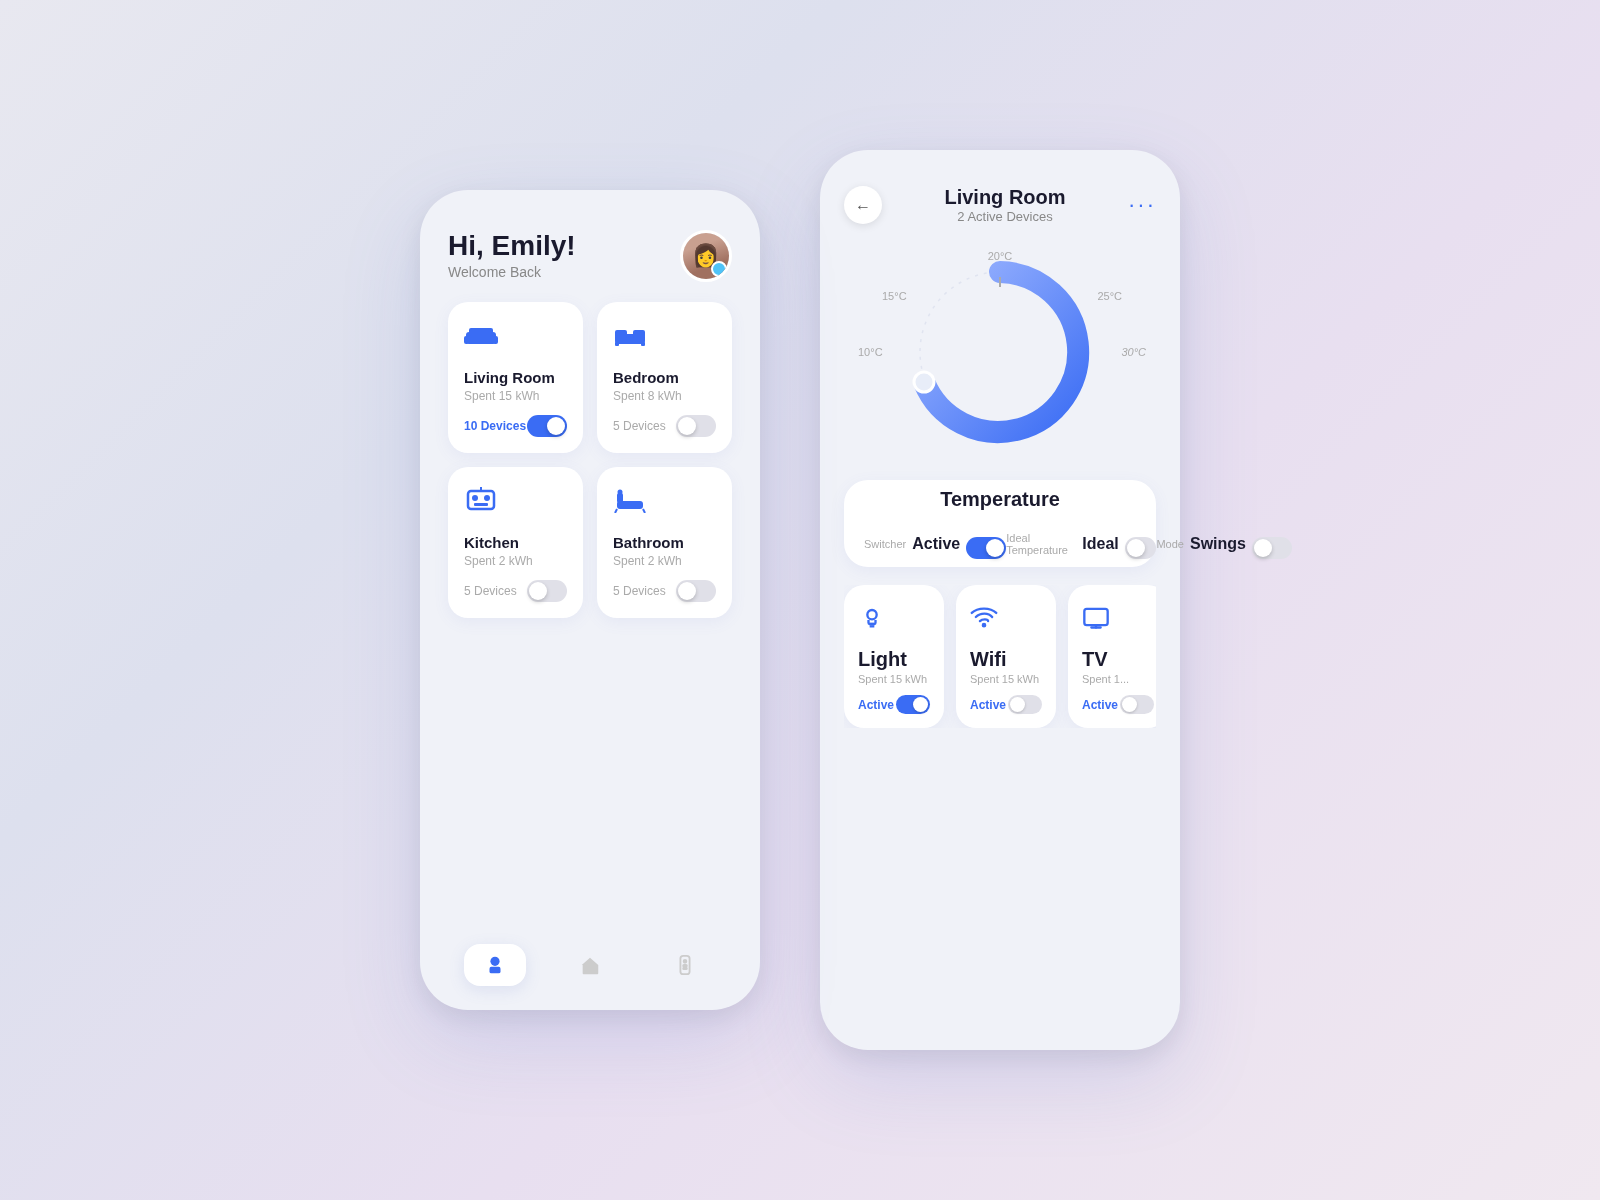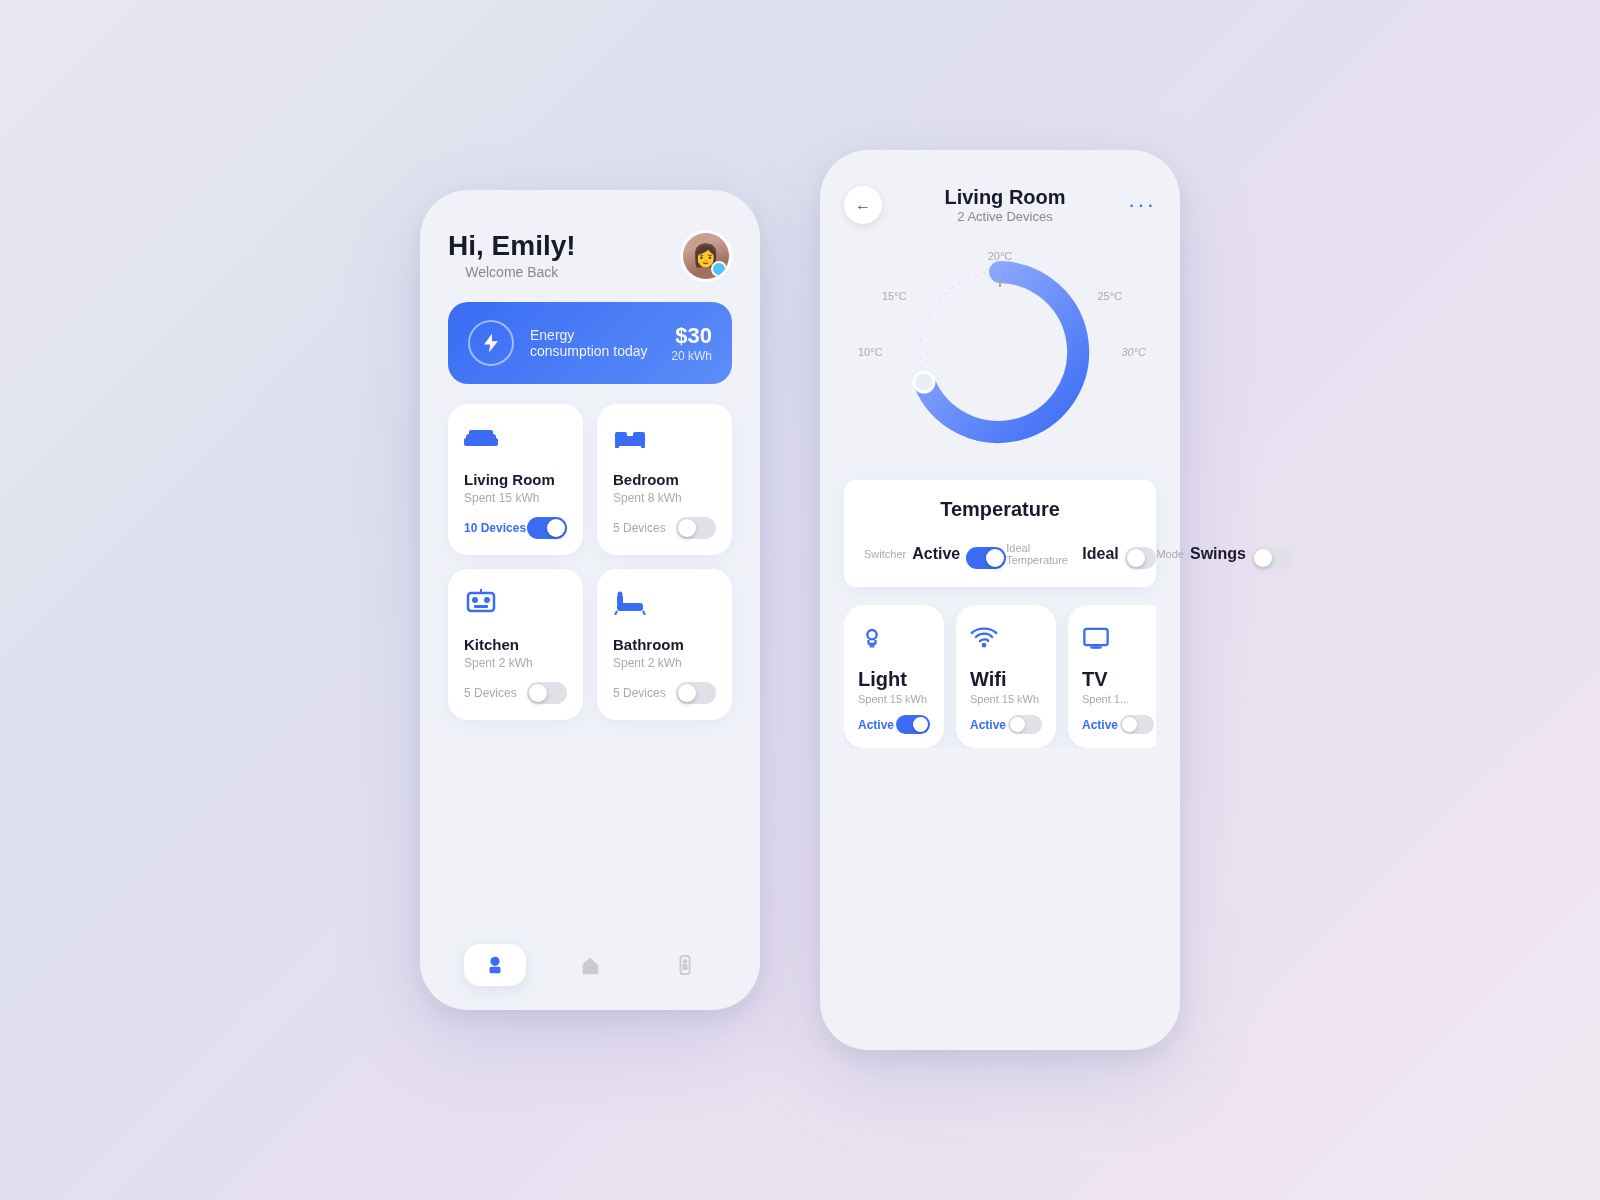--- a/index.html
+++ b/index.html
@@ -36,21 +36,20 @@
     }
     .greeting-name {
       font-size: 28px;
       font-weight: 700;
       color: #1a1a2e;
     }
     .greeting-sub {
       font-size: 14px;
       color: #888;
       margin-top: 2px;
-      text-align: center;
     }
     .avatar {
       width: 52px;
       height: 52px;
       border-radius: 50%;
       background: linear-gradient(135deg, #8fa, #a8f);
       overflow: hidden;
       position: relative;
       border: 3px solid white;
     }
@@ -260,22 +259,22 @@
     }
     .temp-info {
       font-size: 12px;
       color: #888;
     }
     .temp-info span { color: #1a1a2e; font-weight: 600; }
 
     
     .temperature-section {
       background: white;
-      border-radius: 12px;
-      padding: 18px 20px;
+      border-radius: 24px;
+      padding: 8px 20px;
       box-shadow: 0 4px 16px rgba(100,120,200,0.08);
     }
     .temp-section-title {
       font-size: 20px;
       font-weight: 700;
       color: #1a1a2e;
       text-align: center;
       margin-bottom: 18px;
     }
     .temp-controls {
@@ -364,34 +363,20 @@
   <div class="phone-header">
     <div>
       <div class="greeting-name">Hi, Emily!</div>
       <div class="greeting-sub">Welcome Back</div>
     </div>
     <div class="avatar">
       <div class="avatar-img">👩</div>
     </div>
   </div>
 
-  <div class="energy-banner">
-    <div class="energy-icon-circle">
-      <svg width="22" height="22" viewBox="0 0 24 24" fill="white">
-        <path d="M13 2L4.5 13.5H11L10 22l9.5-12H13L13 2z"></path>
-      </svg>
-    </div>
-    <div class="energy-text">
-      <div class="energy-label">Energy consumption today</div>
-    </div>
-    <div class="energy-amount">
-      <div class="energy-price">$30</div>
-      <div class="energy-kwh">20 kWh</div>
-    </div>
-  </div>
 
   <div class="room-grid">
 
     <div class="room-card">
       <div class="room-icon">
         <svg width="34" height="26" viewBox="0 0 34 26" fill="#3a6cf4">
             <rect x="2" y="10" width="30" height="12" rx="3"></rect>
             <rect x="0" y="14" width="5" height="8" rx="2"></rect>
             <rect x="29" y="14" width="5" height="8" rx="2"></rect>
             <rect x="5" y="6" width="24" height="8" rx="2"></rect>

